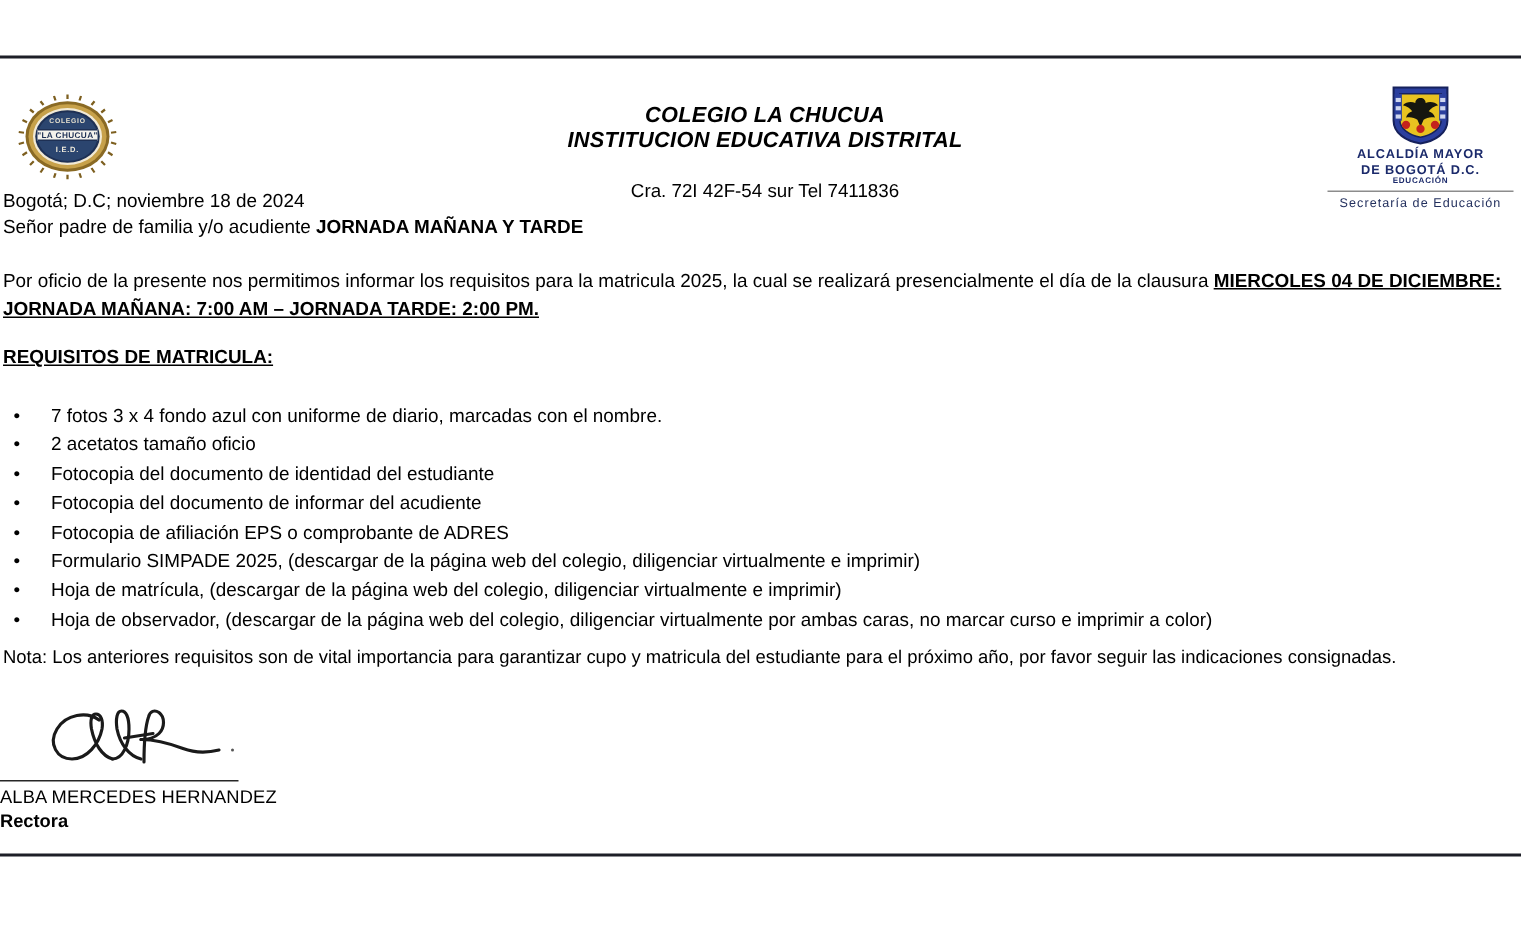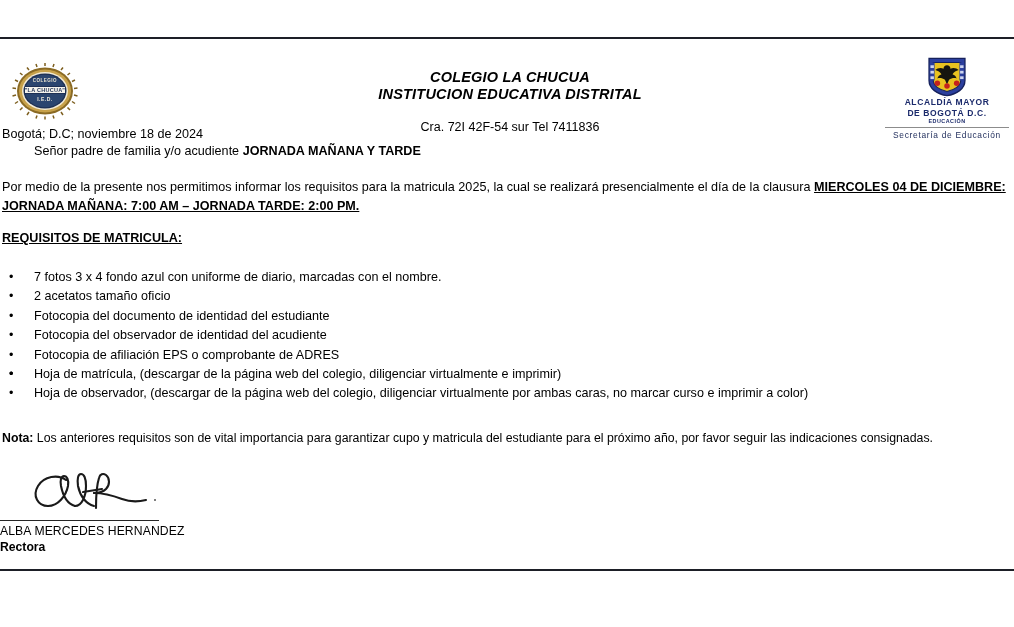--- a/index.html
+++ b/index.html
@@ -133,21 +133,20 @@
     line-height: 16.5px;
     white-space: nowrap;
   }
   .salutation {
     position: absolute;
     left: 2px;
     top: 143px;
     font-size: 12.6px;
     line-height: 16.5px;
     white-space: nowrap;
-    margin-left: 32px;
   }
   .salutation b { font-weight: bold; }
 
   .intro {
     position: absolute;
     left: 2px;
     top: 178px;
     width: 1008px;
     font-size: 12.6px;
     line-height: 19px;
@@ -195,21 +194,21 @@
 
   .nota {
     position: absolute;
     left: 2px;
     top: 430px;
     width: 1010px;
     font-size: 12.3px;
     line-height: 17px;
     white-space: nowrap;
   }
-  .nota b { font-weight: bold; }
+  .nota b { font-weight: normal; }
 
   
   .sig-wrap {
     position: absolute;
     left: 0;
     top: 470px;
     width: 300px;
   }
   .sig-img {
     display: block;
@@ -303,31 +302,31 @@
       <div class="alcaldia-t2">EDUCACIÓN</div>
       <div class="alcaldia-sep"></div>
       <div class="alcaldia-t3">Secretaría de Educación</div>
     </div>
   </div>
 
   <div class="dateline">Bogotá; D.C; noviembre 18 de 2024</div>
 
   <div class="salutation"><span>Señor padre de familia y/o acudiente </span><b>JORNADA MAÑANA Y TARDE</b></div>
 
-  <div class="intro"><span>Por medio de la presente nos permitimos informar los requisitos para la matricula 2025, la cual se realizará presencialmente el día de la clausura </span><span class="bu">MIERCOLES 04 DE DICIEMBRE: JORNADA MAÑANA: 7:00 AM – JORNADA TARDE: 2:00 PM.</span></div>
+  <div class="intro"><span>Por oficio de la presente nos permitimos informar los requisitos para la matricula 2025, la cual se realizará presencialmente el día de la clausura </span><span class="bu">MIERCOLES 04 DE DICIEMBRE: JORNADA MAÑANA: 7:00 AM – JORNADA TARDE: 2:00 PM.</span></div>
 
   <div class="req-heading">REQUISITOS DE MATRICULA:</div>
 
   <ul class="bullets">
     <li><span class="dot">•</span><span>7 fotos 3 x 4 fondo azul con uniforme de diario, marcadas con el nombre.</span></li>
     <li><span class="dot">•</span><span>2 acetatos tamaño oficio</span></li>
     <li><span class="dot">•</span><span>Fotocopia del documento de identidad del estudiante</span></li>
-    <li><span class="dot">•</span><span>Fotocopia del observador de identidad del acudiente</span></li>
+    <li><span class="dot">•</span><span>Fotocopia del documento de informar del acudiente</span></li>
     <li><span class="dot">•</span><span>Fotocopia de afiliación EPS o comprobante de ADRES</span></li>
-    <li><span class="dot">•</span></li>
+    <li><span class="dot">•</span><span>Formulario SIMPADE 2025, (descargar de la página web del colegio, diligenciar virtualmente e imprimir)</span></li>
     <li><span class="dot">•</span><span>Hoja de matrícula, (descargar de la página web del colegio, diligenciar virtualmente e imprimir)</span></li>
     <li><span class="dot">•</span><span>Hoja de observador, (descargar de la página web del colegio, diligenciar virtualmente por ambas caras, no marcar curso e imprimir a color)</span></li>
   </ul>
 
   <div class="nota"><b>Nota:</b><span> Los anteriores requisitos son de vital importancia para garantizar cupo y matricula del estudiante para el próximo año, por favor seguir las indicaciones consignadas.</span></div>
 
   <div class="sig-wrap">
     <svg class="sig-img" viewBox="0 0 150 48">
       <g fill="none" stroke="#1a1a1a" stroke-width="2.1" stroke-linecap="round" stroke-linejoin="round">
         <path d="M44 10 C36 4 22 6 16 16 C10 26 16 36 26 36 C36 36 44 26 46 16 C47 10 45 6 42 6 C39 6 38 10 39 16 C41 26 46 34 53 36"></path>

